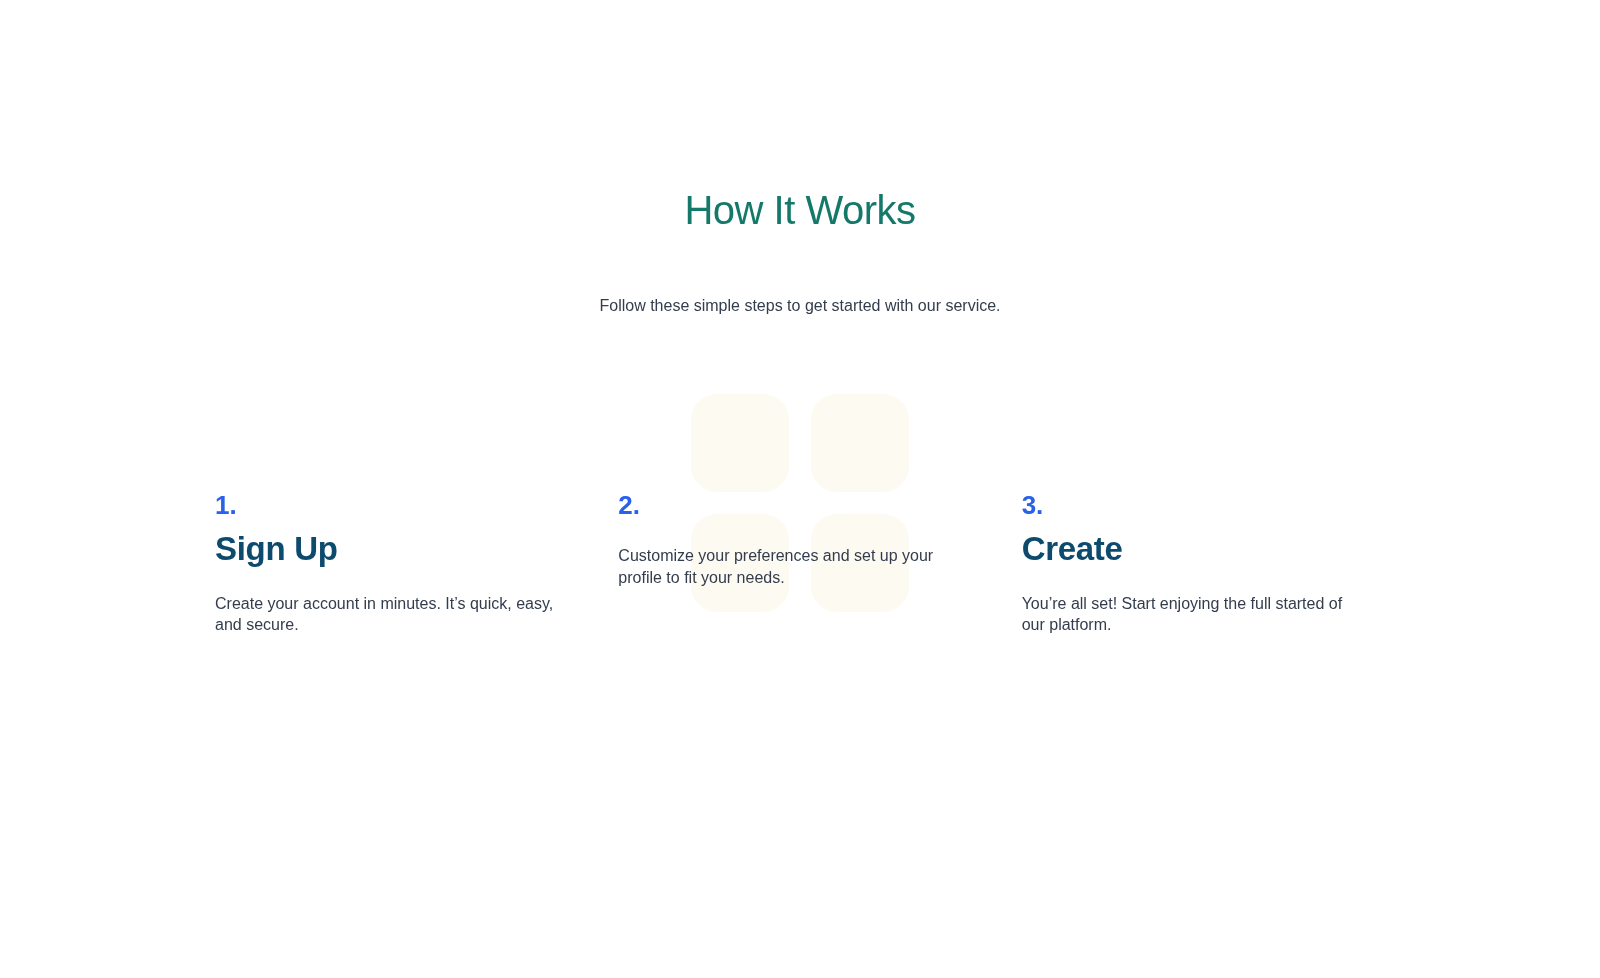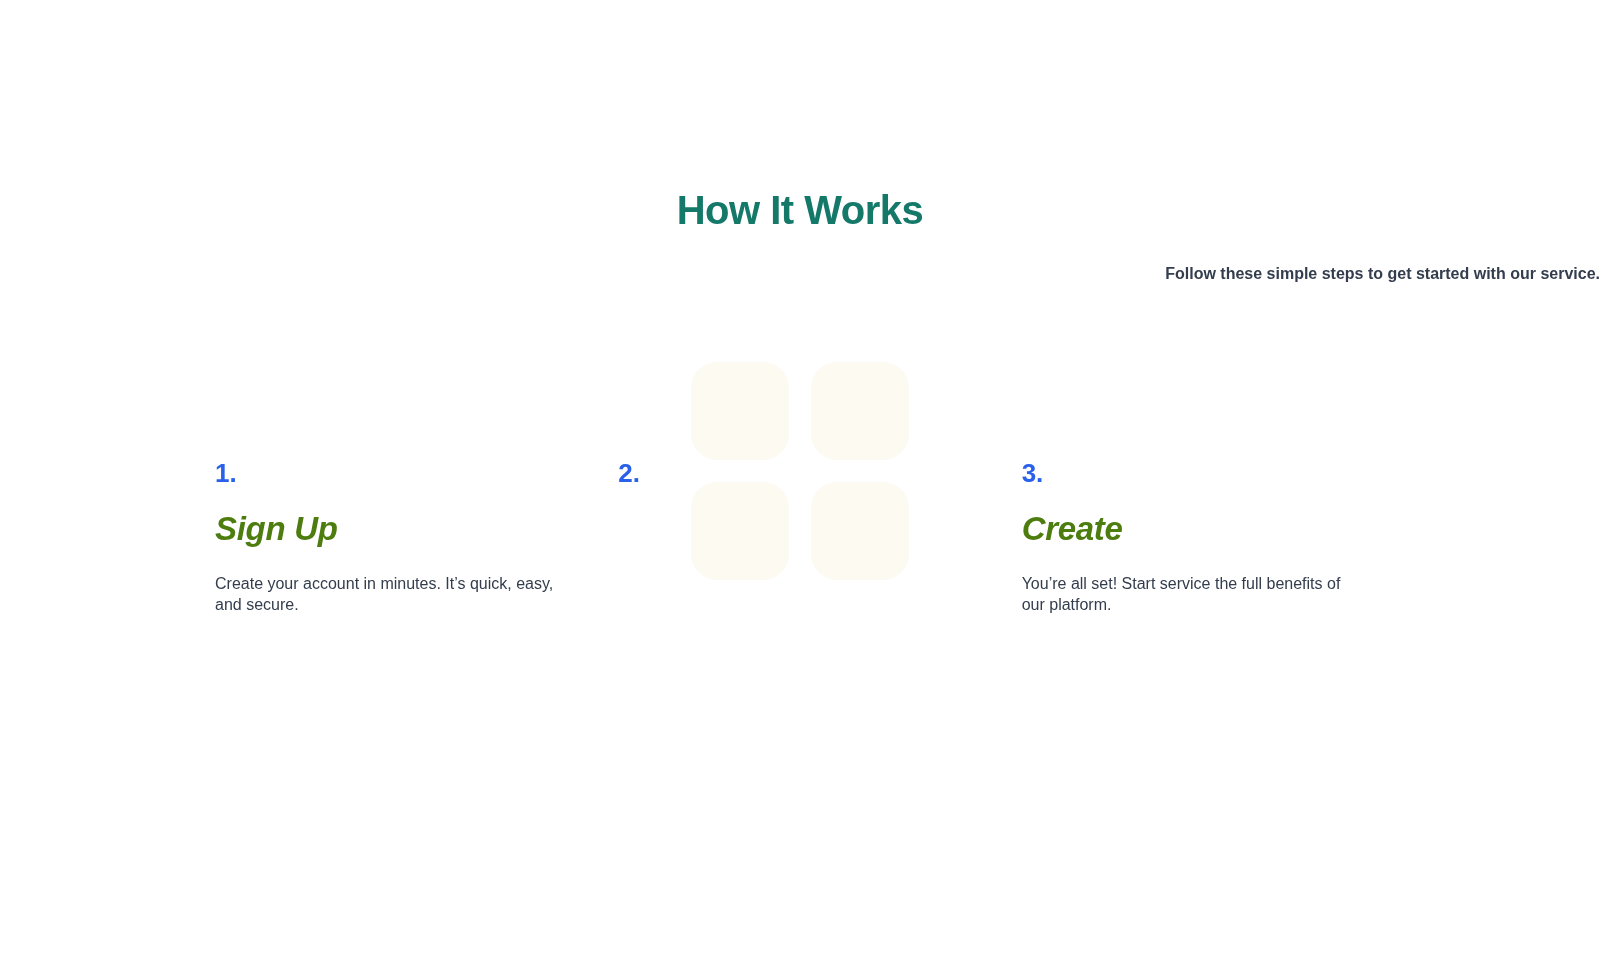--- a/index.html
+++ b/index.html
@@ -17,31 +17,30 @@
     position: relative;
   }
   .section {
     padding-top: 186px;
   }
   .section-title {
     margin: 0;
     text-align: center;
     font-size: 40px;
     line-height: 1.2;
-    font-weight: 700;
+    font-weight: 400;
     letter-spacing: -0.5px;
     color: #15796A;
   }
   .section-subtitle {
-    margin: 28px auto 0;
-    text-align: right;
+    margin: 60px auto 0;
+    text-align: center;
     font-size: 16px;
     line-height: 1.5;
     color: #333D4D;
-    font-weight: bold;
   }
   .steps {
     max-width: 1170px;
     margin: 172px auto 0;
     display: grid;
     grid-template-columns: repeat(3, 1fr);
     gap: 40px;
   }
   .step {
     position: relative;
@@ -49,29 +48,28 @@
   .step-number {
     margin: 0;
     font-size: 26px;
     line-height: 1.2;
     font-weight: 700;
     color: #2961EA;
     position: relative;
     z-index: 1;
   }
   .step-title {
-    margin: 20px 0 0;
+    margin: 8px 0 0;
     font-size: 33px;
     line-height: 1.2;
     font-weight: 700;
     letter-spacing: -0.3px;
-    color: #4d7c0f;
+    color: #0c4a6e;
     position: relative;
     z-index: 1;
-    font-style: italic;
   }
   .step-desc {
     margin: 24px 0 0;
     font-size: 16px;
     line-height: 1.35;
     max-width: 345px;
     color: #333D4D;
     position: relative;
     z-index: 1;
   }
@@ -110,22 +108,23 @@
     </div>
 
     <div class="step">
       <div class="decor-grid">
         <div class="decor-square"></div>
         <div class="decor-square"></div>
         <div class="decor-square"></div>
         <div class="decor-square"></div>
       </div>
       <p class="step-number">2.</p>
+      <p class="step-desc">Customize your preferences and set up your profile to fit your needs.</p>
     </div>
 
     <div class="step">
       <p class="step-number">3.</p>
       <h3 class="step-title">Create</h3>
-      <p class="step-desc">You’re all set! Start service the full benefits of our platform.</p>
+      <p class="step-desc">You’re all set! Start enjoying the full started of our platform.</p>
     </div>
 
   </div>
 </div>
 
 </body></html>

